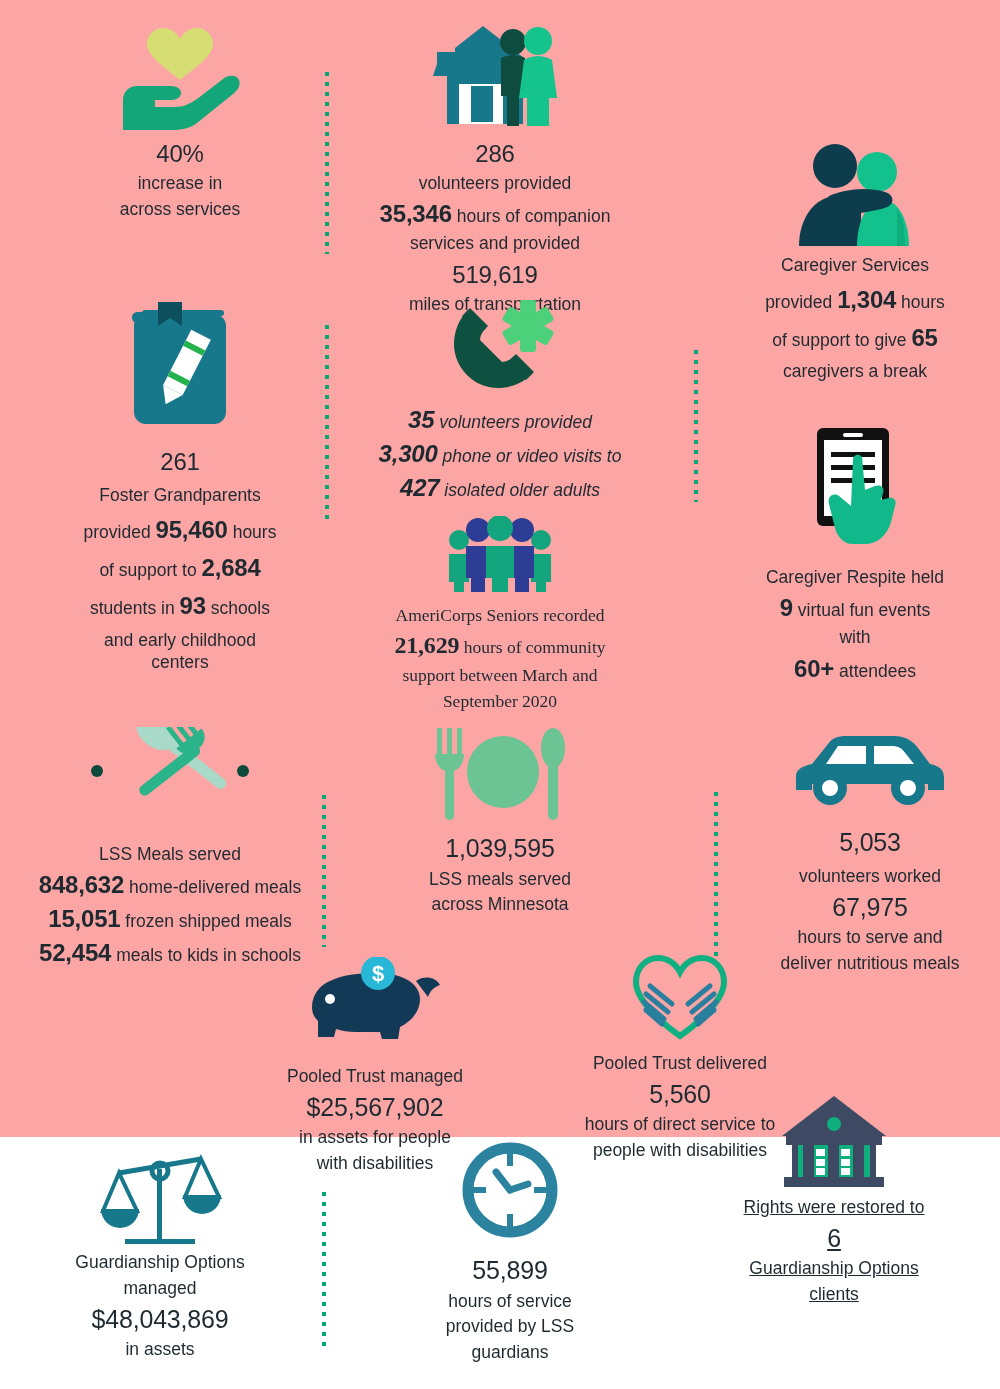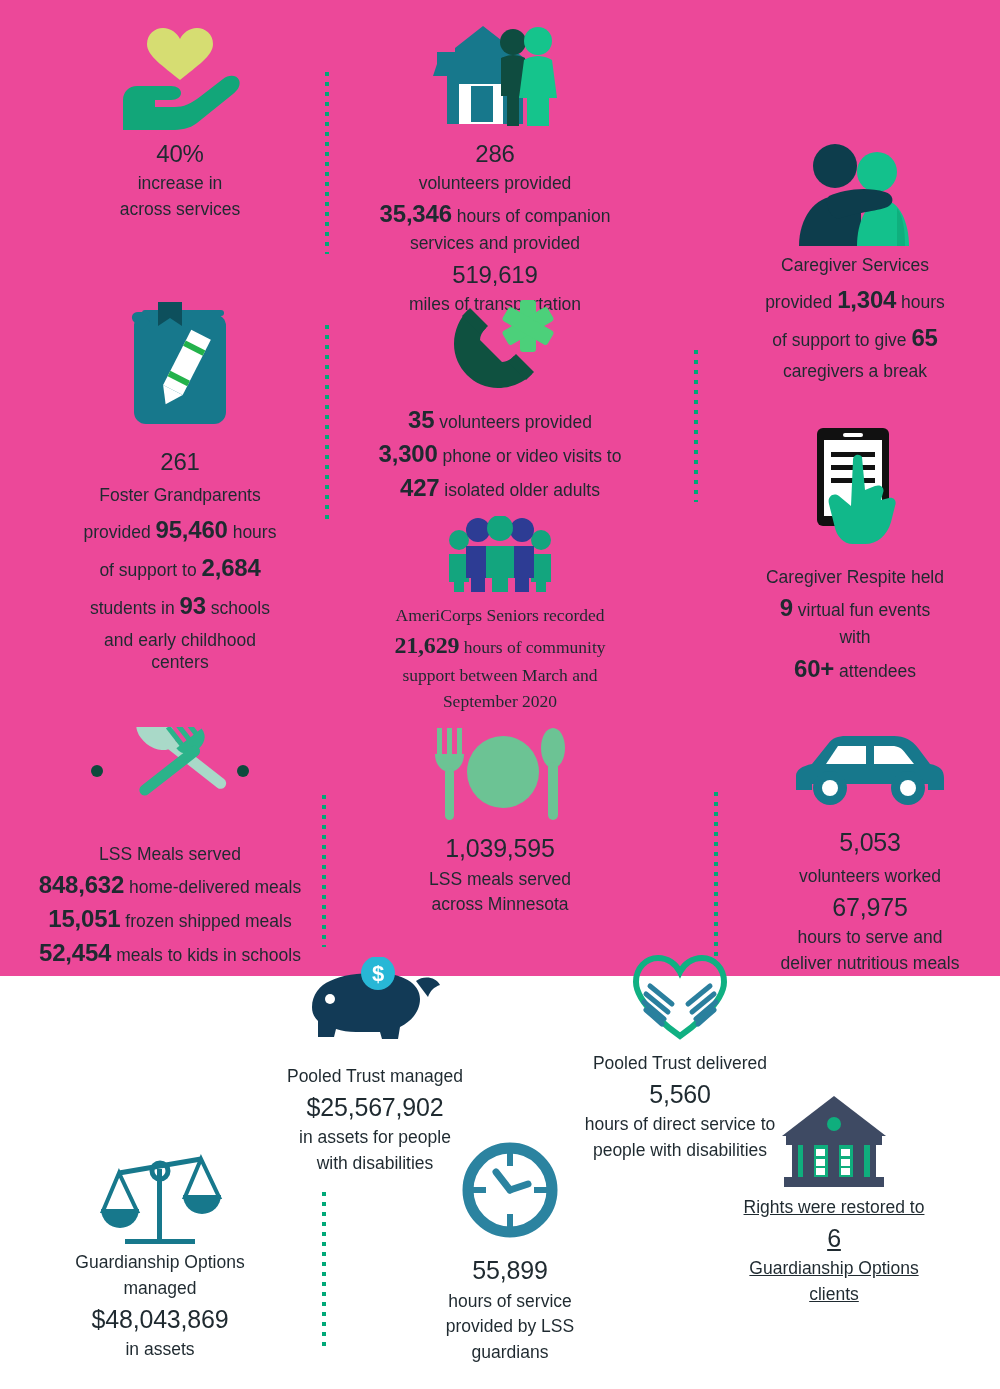--- a/index.html
+++ b/index.html
@@ -5,22 +5,22 @@
   * { box-sizing: border-box; margin: 0; padding: 0; }
   html, body {
     width: 1000px; height: 1389px;
     background: #ffffff;
     font-family: "Liberation Sans", sans-serif;
     color: #1f2a30;
     overflow: hidden;
   }
   #stage {
     position: relative;
-    width: 1000px; height: 976px;
-    background: #ec4899;
+    width: 1000px; height: 1137px;
+    background: #fca5a5;
   }
 
   
   .divider {
     position: absolute;
     width: 4px;
     background-image: linear-gradient(to bottom,
         #00a877 0px, #00a877 4px, rgba(0,0,0,0) 4px, rgba(0,0,0,0) 10px);
     background-size: 4px 10px;
     background-repeat: repeat-y;
@@ -154,21 +154,21 @@
         <path d="M28 10 C20 18 14 30 14 44 C14 68 34 88 58 88 C72 88 84 82 92 74 L74 56 C70 60 66 62 62 62 L40 40 C40 36 42 32 46 28 Z" fill="#0f5140"></path>
         <path d="M30 8 L48 26 L40 34 L22 16 Z" fill="#0f5140"></path>
         <path d="M76 54 L94 72 L86 80 L68 62 Z" fill="#0f5140"></path>
         <g fill="#4cd07a" transform="translate(88,26)">
           <rect x="-8" y="-26" width="16" height="52" rx="3"></rect>
           <rect x="-8" y="-26" width="16" height="52" rx="3" transform="rotate(60)"></rect>
           <rect x="-8" y="-26" width="16" height="52" rx="3" transform="rotate(120)"></rect>
         </g>
       </svg>
     </div>
-    <div class="txt lead-md" style="">
+    <div class="txt lead-md" style="font-style:italic;">
       <span class="ln"><b class="big">35</b> volunteers provided</span>
       <span class="ln"><b class="big">3,300</b> phone or video visits to</span>
       <span class="ln"><b class="big">427</b> isolated older adults</span>
     </div>
   </div>
 
   <div class="stat" style="left:355px; top:516px; width:290px;font-family:Liberation Serif, serif;">
     <div class="icon-wrap" style="height:76px;">
       <svg width="110" height="76" viewBox="0 0 110 76">
         <circle cx="14" cy="24" r="10" fill="#13a57e"></circle>

